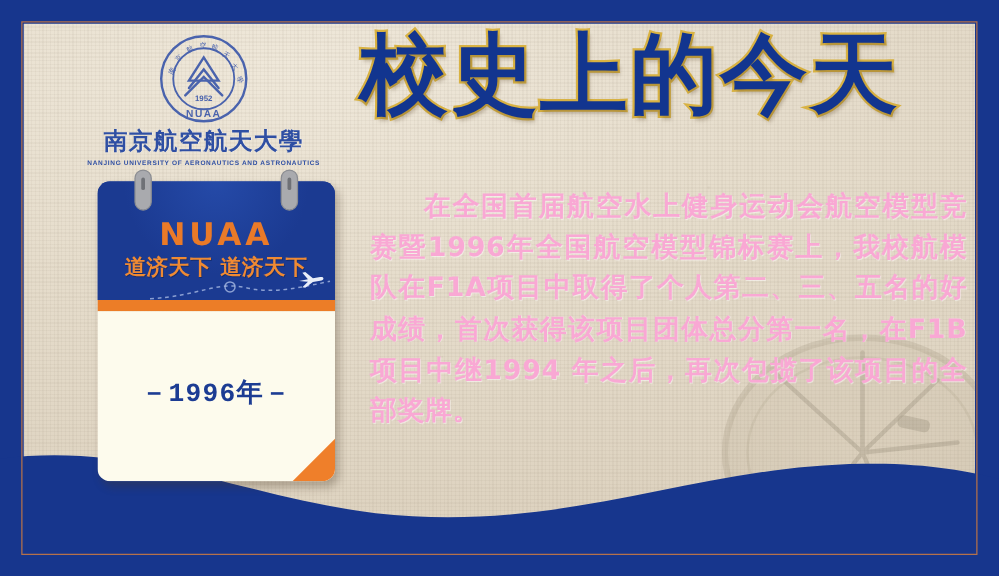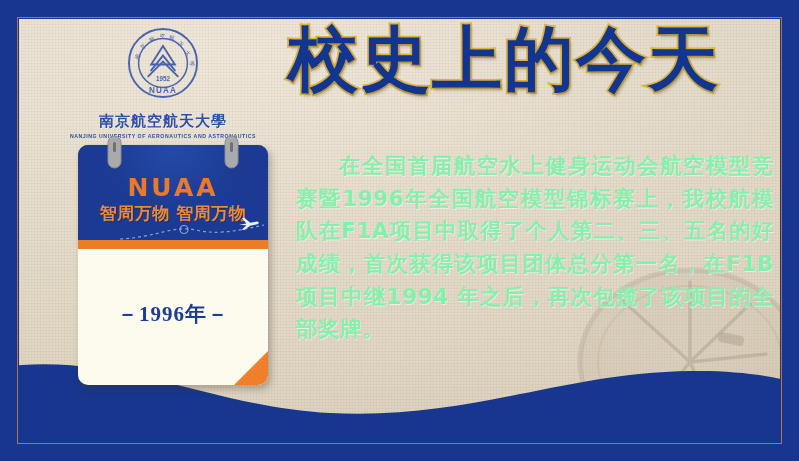--- a/index.html
+++ b/index.html
@@ -42,21 +42,21 @@
     opacity:.40;
   }
 
   
   .wave{position:absolute;left:0;bottom:0;width:799px;height:140px;z-index:4;}
 
   
   .logo-block{position:absolute;left:52px;top:26px;width:222px;text-align:center;z-index:5;}
   .seal{width:74px;height:74px;margin:0 auto;display:block;}
   .uni-cn{
-    margin-top:12px;color:#2f4fa3;font-size:15px;letter-spacing:1px;
+    margin-top:0;color:#2f4fa3;font-size:19px;letter-spacing:1px;
     font-family:"DejaVu Sans",sans-serif;font-weight:700;
     text-shadow:.5px .5px 0 rgba(255,255,255,.5);
   }
   .uni-en{
     margin-top:2px;color:#2f4fa3;font-size:5.2px;letter-spacing:.55px;
     font-weight:700;font-family:"Liberation Sans",sans-serif;
   }
 
   
   .title{
@@ -100,35 +100,35 @@
   }
   .plane{position:absolute;right:8px;top:70px;width:22px;height:16px;}
   .flightpath{position:absolute;left:40px;top:78px;width:150px;height:20px;}
   .cal-strip{height:9px;background:#ec7d27;}
   .cal-body{
     position:relative;height:136px;background:#fdfbed;
     display:flex;flex-direction:column;align-items:center;justify-content:center;
   }
   .cal-year{
     color:#1c3c93;font-size:21px;font-weight:700;letter-spacing:1px;
-    font-family:Liberation Serif, serif;margin-bottom:6px;
+    font-family:Liberation Mono, monospace;margin-bottom:6px;
   }
   .cal-day{
     color:#16368f;font-size:33px;font-weight:700;letter-spacing:2px;
     font-family:"DejaVu Sans",sans-serif;
   }
   .fold{
     position:absolute;right:0;bottom:0;width:0;height:0;
     border-left:34px solid transparent;border-bottom:34px solid #ef7f2a;
   }
 
   
   .body-text{
     position:absolute;left:296px;top:150px;width:478px;z-index:5;
-    color:#86efac;font-size:21.5px;line-height:1.52;
+    color:#f9a8d4;font-size:21.5px;line-height:1.52;
     letter-spacing:.6px;text-align:justify;text-indent:2em;
     font-family:"DejaVu Sans",sans-serif;font-weight:600;
     text-shadow:.6px .6px .8px rgba(255,255,255,.55);
   }
 </style>
 </head>
 <body>
 
 <div id="poster">
 
@@ -200,21 +200,21 @@
       <rect x="30" y="2" width="13" height="32" rx="6.5" fill="#a9aaae" stroke="#8b8d92" stroke-width="1"></rect>
       <rect x="35" y="8" width="3" height="10" rx="1.5" fill="#6f7176"></rect>
       <rect x="147" y="2" width="13" height="32" rx="6.5" fill="#a9aaae" stroke="#8b8d92" stroke-width="1"></rect>
       <rect x="152" y="8" width="3" height="10" rx="1.5" fill="#6f7176"></rect>
     </g>
   </svg>
 
   <div class="calendar">
     <div class="cal-head">
       <div class="cal-nuaa">NUAA</div>
-      <div class="cal-motto">智周万物 智周万物</div>
+      <div class="cal-motto">道济天下 道济天下</div>
       <svg class="flightpath" viewBox="0 0 150 20">
         <path d="M2 16 C 40 14, 55 2, 78 7 C 96 11, 110 10, 146 2" fill="none" stroke="#9fb2dd" stroke-width="1.2" stroke-dasharray="3 3" opacity=".85"></path>
         <circle cx="66" cy="6.5" r="4" fill="none" stroke="#9fb2dd" stroke-width="1.2" opacity=".85"></circle>
       </svg>
       <svg class="plane" viewBox="0 0 24 18">
         <path d="M1 11 L9 9.5 L4 3.5 L6.6 3 L13.5 8.6 L20 7.5 q3 -.4 3 1.2 q0 1.6 -3 2 L13.5 12 L6.6 17 L4 16.6 L9 11.6 Z" fill="#e9eef8"></path>
       </svg>
     </div>
     <div class="cal-strip"></div>
     <div class="cal-body">

